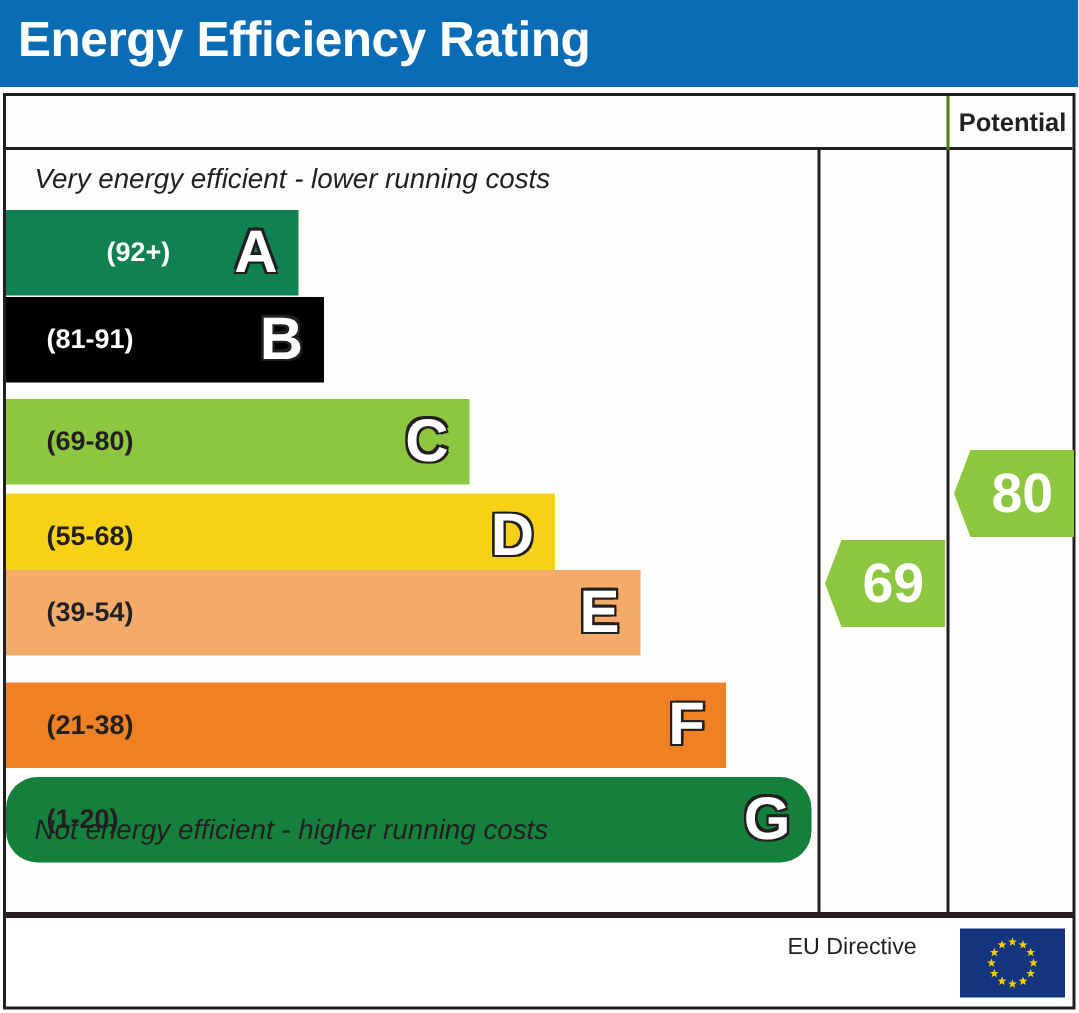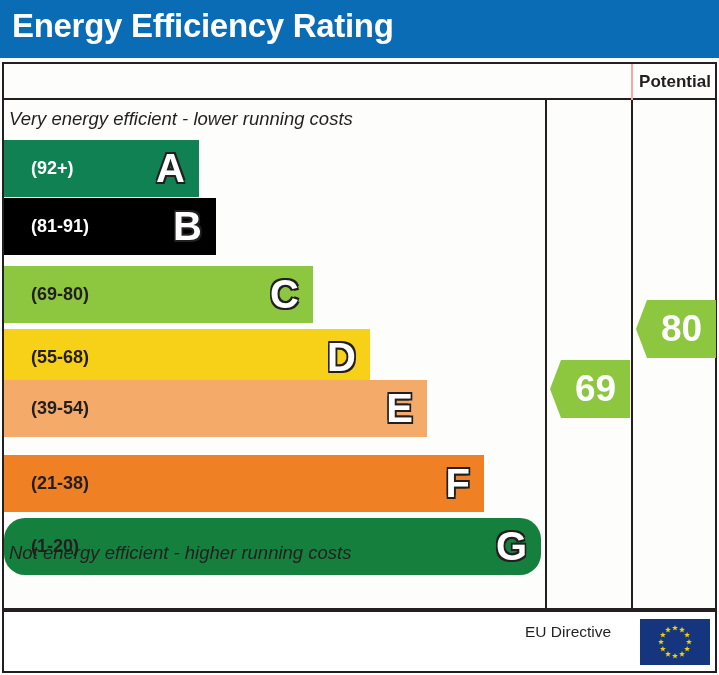--- a/index.html
+++ b/index.html
@@ -69,21 +69,21 @@
     top: 0;
     height: 36px;
     line-height: 36px;
     text-align: center;
     font-size: 17px;
     font-weight: bold;
     color: #231f20;
     box-sizing: border-box;
   }
   .head-cell.current  { left: 541px; width: 86px; border-left: 2px solid #231f20; }
-  .head-cell.potential{ left: 627px; width: 86px; border-left: 2px solid #fca5a5; }
+  .head-cell.potential{ left: 627px; width: 86px; border-left: 2px solid #4d7c0f; }
 
   
   .col-sep {
     position: absolute;
     top: 36px;
     width: 2px;
     height: 510px;
     background: #231f20;
   }
   .col-sep.s1 { left: 541px; }
@@ -92,21 +92,21 @@
   
   .caption {
     position: absolute;
     left: 0;
     width: 541px;
     height: 38px;
     line-height: 38px;
     font-size: 18.5px;
     font-style: italic;
     color: #231f20;
-    padding-left: 5px;
+    padding-left: 19px;
     box-sizing: border-box;
     white-space: nowrap;
   }
   .caption.top    { top: 36px; }
   .caption.bottom { top: 470px; border-top: 0; }
 
   
   .bars-area {
     position: absolute;
     left: 0;
@@ -223,21 +223,21 @@
       <div class="head-cell potential">Potential</div>
     </div>
 
     <div class="col-sep s1"></div>
     <div class="col-sep s2"></div>
 
     <div class="caption top">Very energy efficient - lower running costs</div>
 
     <div class="bars-area">
         <div class="bar" style="top: 0px; width: 195px; background: rgb(15, 129, 82);">
-          <div class="bar-range" style="color: rgb(255, 255, 255);">(92+)</div>
+          <div class="bar-range" style="color: rgb(255, 255, 255); margin-left: 40px;">(92+)</div>
           <div class="bar-letter">A</div>
         </div>
         <div class="bar" style="top: 58px; width: 212px; background: #000000;">
           <div class="bar-range" style="color: rgb(255, 255, 255);">(81-91)</div>
           <div class="bar-letter">B</div>
         </div>
         <div class="bar" style="top: 126px; width: 309px; background: rgb(141, 198, 63);">
           <div class="bar-range" style="color: rgb(35, 31, 32);">(69-80)</div>
           <div class="bar-letter">C</div>
         </div>

